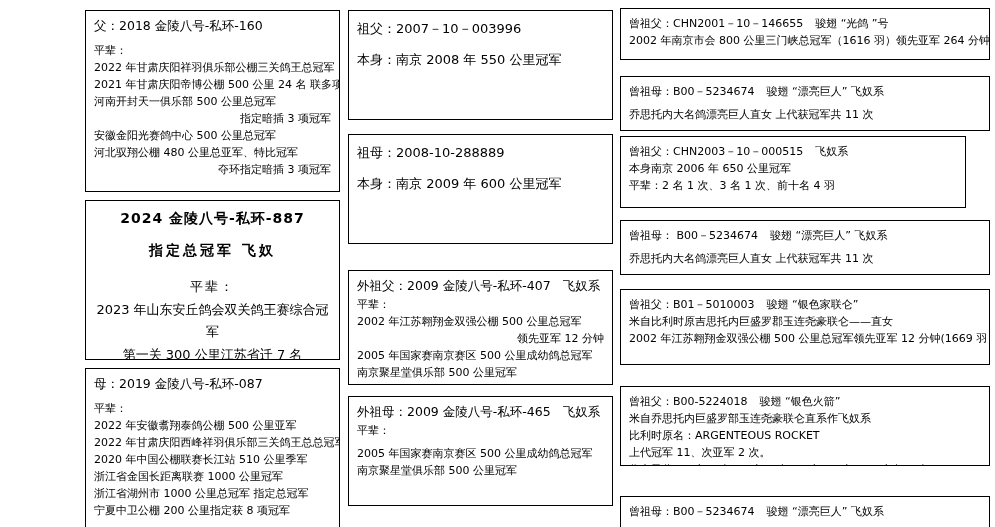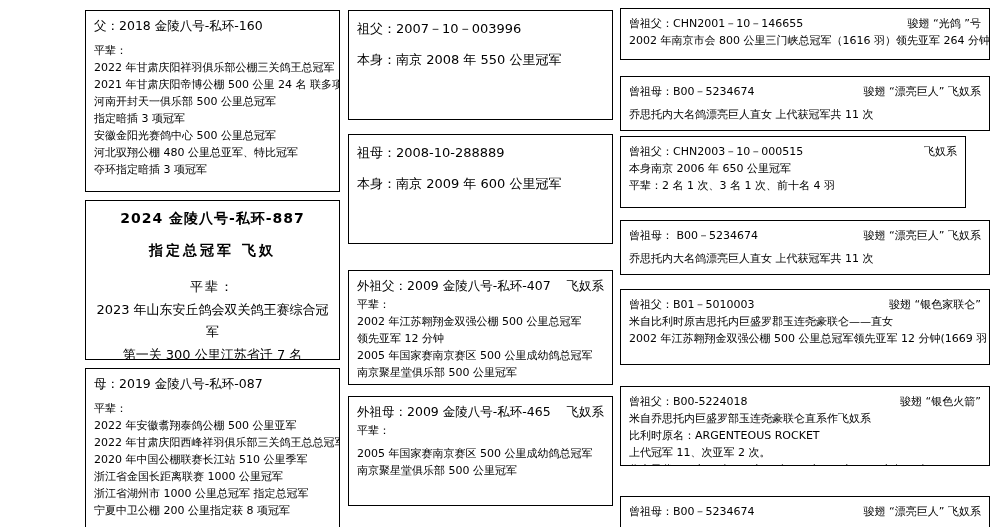--- a/index.html
+++ b/index.html
@@ -44,21 +44,21 @@
   .box .sub {
     font-size: 11px;
     line-height: 1.55;
     white-space: nowrap;
   }
   .box .line {
     font-size: 11px;
     line-height: 1.55;
     white-space: nowrap;
   }
-  .center { text-align: left; }
+  .center { text-align: right; }
   .gap6 { height: 6px; }
 
   
   #box-father      { left: 0;   top: 2px;   width: 255px; height: 182px; }
   #box-self        { left: 0;   top: 192px; width: 255px; height: 160px; }
   #box-mother      { left: 0;   top: 360px; width: 255px; height: 194px; }
 
   
   #box-gf          { left: 0;   top: 2px;   width: 265px; height: 110px; }
   #box-gm          { left: 0;   top: 126px; width: 265px; height: 110px; }
@@ -69,21 +69,20 @@
   #box-ggf1        { left: 0;   top: 0;     width: 370px; height: 52px; }
   #box-ggm1        { left: 0;   top: 68px;  width: 370px; height: 55px; }
   #box-ggf2        { left: 0;   top: 128px; width: 346px; height: 72px; }
   #box-ggm2        { left: 0;   top: 212px; width: 370px; height: 55px; }
   #box-ggf3        { left: 0;   top: 281px; width: 370px; height: 76px; }
   #box-ggm3        { left: 0;   top: 382px; width: 370px; height: 55px; }
   #box-ggm4        { left: 0;   top: 502px; width: 370px; height: 55px; }
 
   .row-flex {
     display: flex;
-    justify-content: space-between;
     gap: 12px;
   }
   .self-title {
     font-size: 14px;
     font-weight: bold;
     text-align: center;
     letter-spacing: 1px;
     line-height: 1.6;
   }
   .self-sub {

